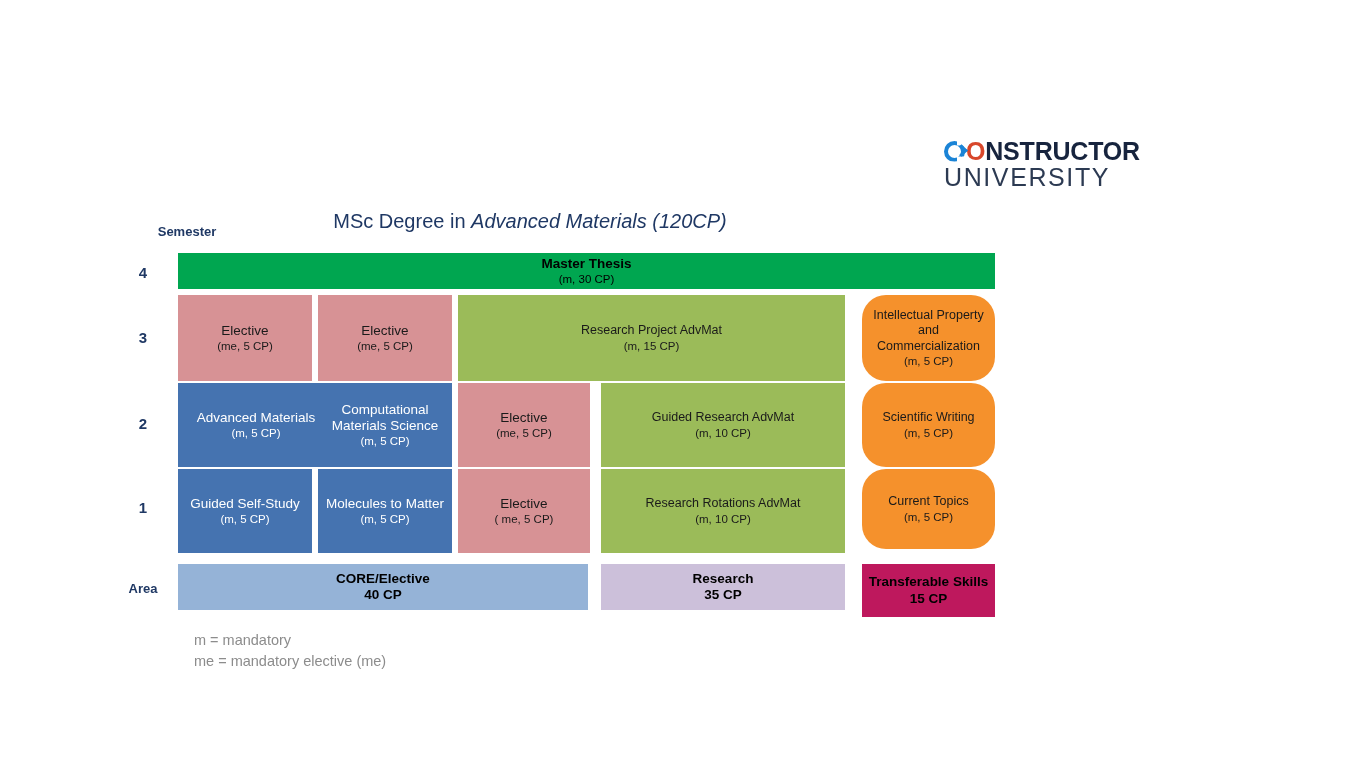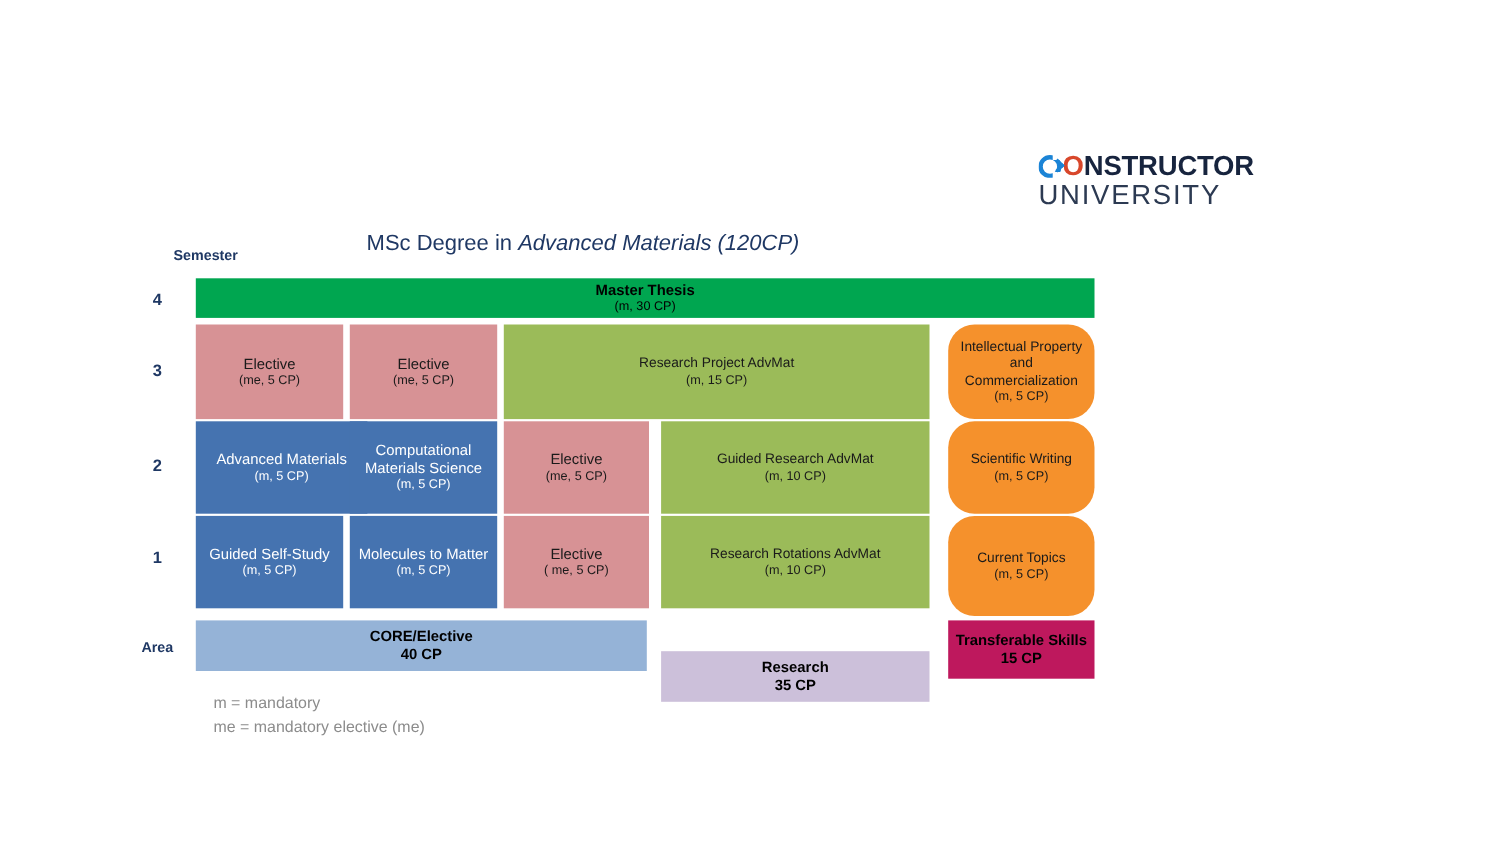--- a/index.html
+++ b/index.html
@@ -153,30 +153,30 @@
   <span class="t2">(m, 5 CP)</span>
 </div>
 <div class="box c-pink" style="left:458px;top:469px;width:132px;height:84px;">
   <span class="t1">Elective</span>
   <span class="t2">( me, 5 CP)</span>
 </div>
 <div class="box c-olive" style="left:601px;top:469px;width:244px;height:84px;">
   <span class="t1" style="font-size:12.5px;">Research Rotations AdvMat</span>
   <span class="t2">(m, 10 CP)</span>
 </div>
-<div class="box c-orange" style="left:862px;top:469px;width:133px;height:91px;">
+<div class="box c-orange" style="left:862px;top:469px;width:133px;height:80px;">
   <span class="t1" style="font-size:12.5px;">Current Topics</span>
   <span class="t2">(m, 5 CP)</span>
 </div>
 
 <div class="box c-ltblue bold" style="left:178px;top:564px;width:410px;height:46px;">
   <span class="t1">CORE/Elective</span>
   <span class="t2">40 CP</span>
 </div>
-<div class="box c-purple bold" style="left:601px;top:564px;width:244px;height:46px;margin-top:28px;">
+<div class="box c-purple bold" style="left:601px;top:564px;width:244px;height:46px;">
   <span class="t1">Research</span>
   <span class="t2">35 CP</span>
 </div>
 <div class="box c-ltorng bold" style="left:862px;top:564px;width:133px;height:53px;">
   <span class="t1">Transferable Skills</span>
   <span class="t2">15 CP</span>
 </div>
 
 <div id="legend">
   <div>m = mandatory</div>

